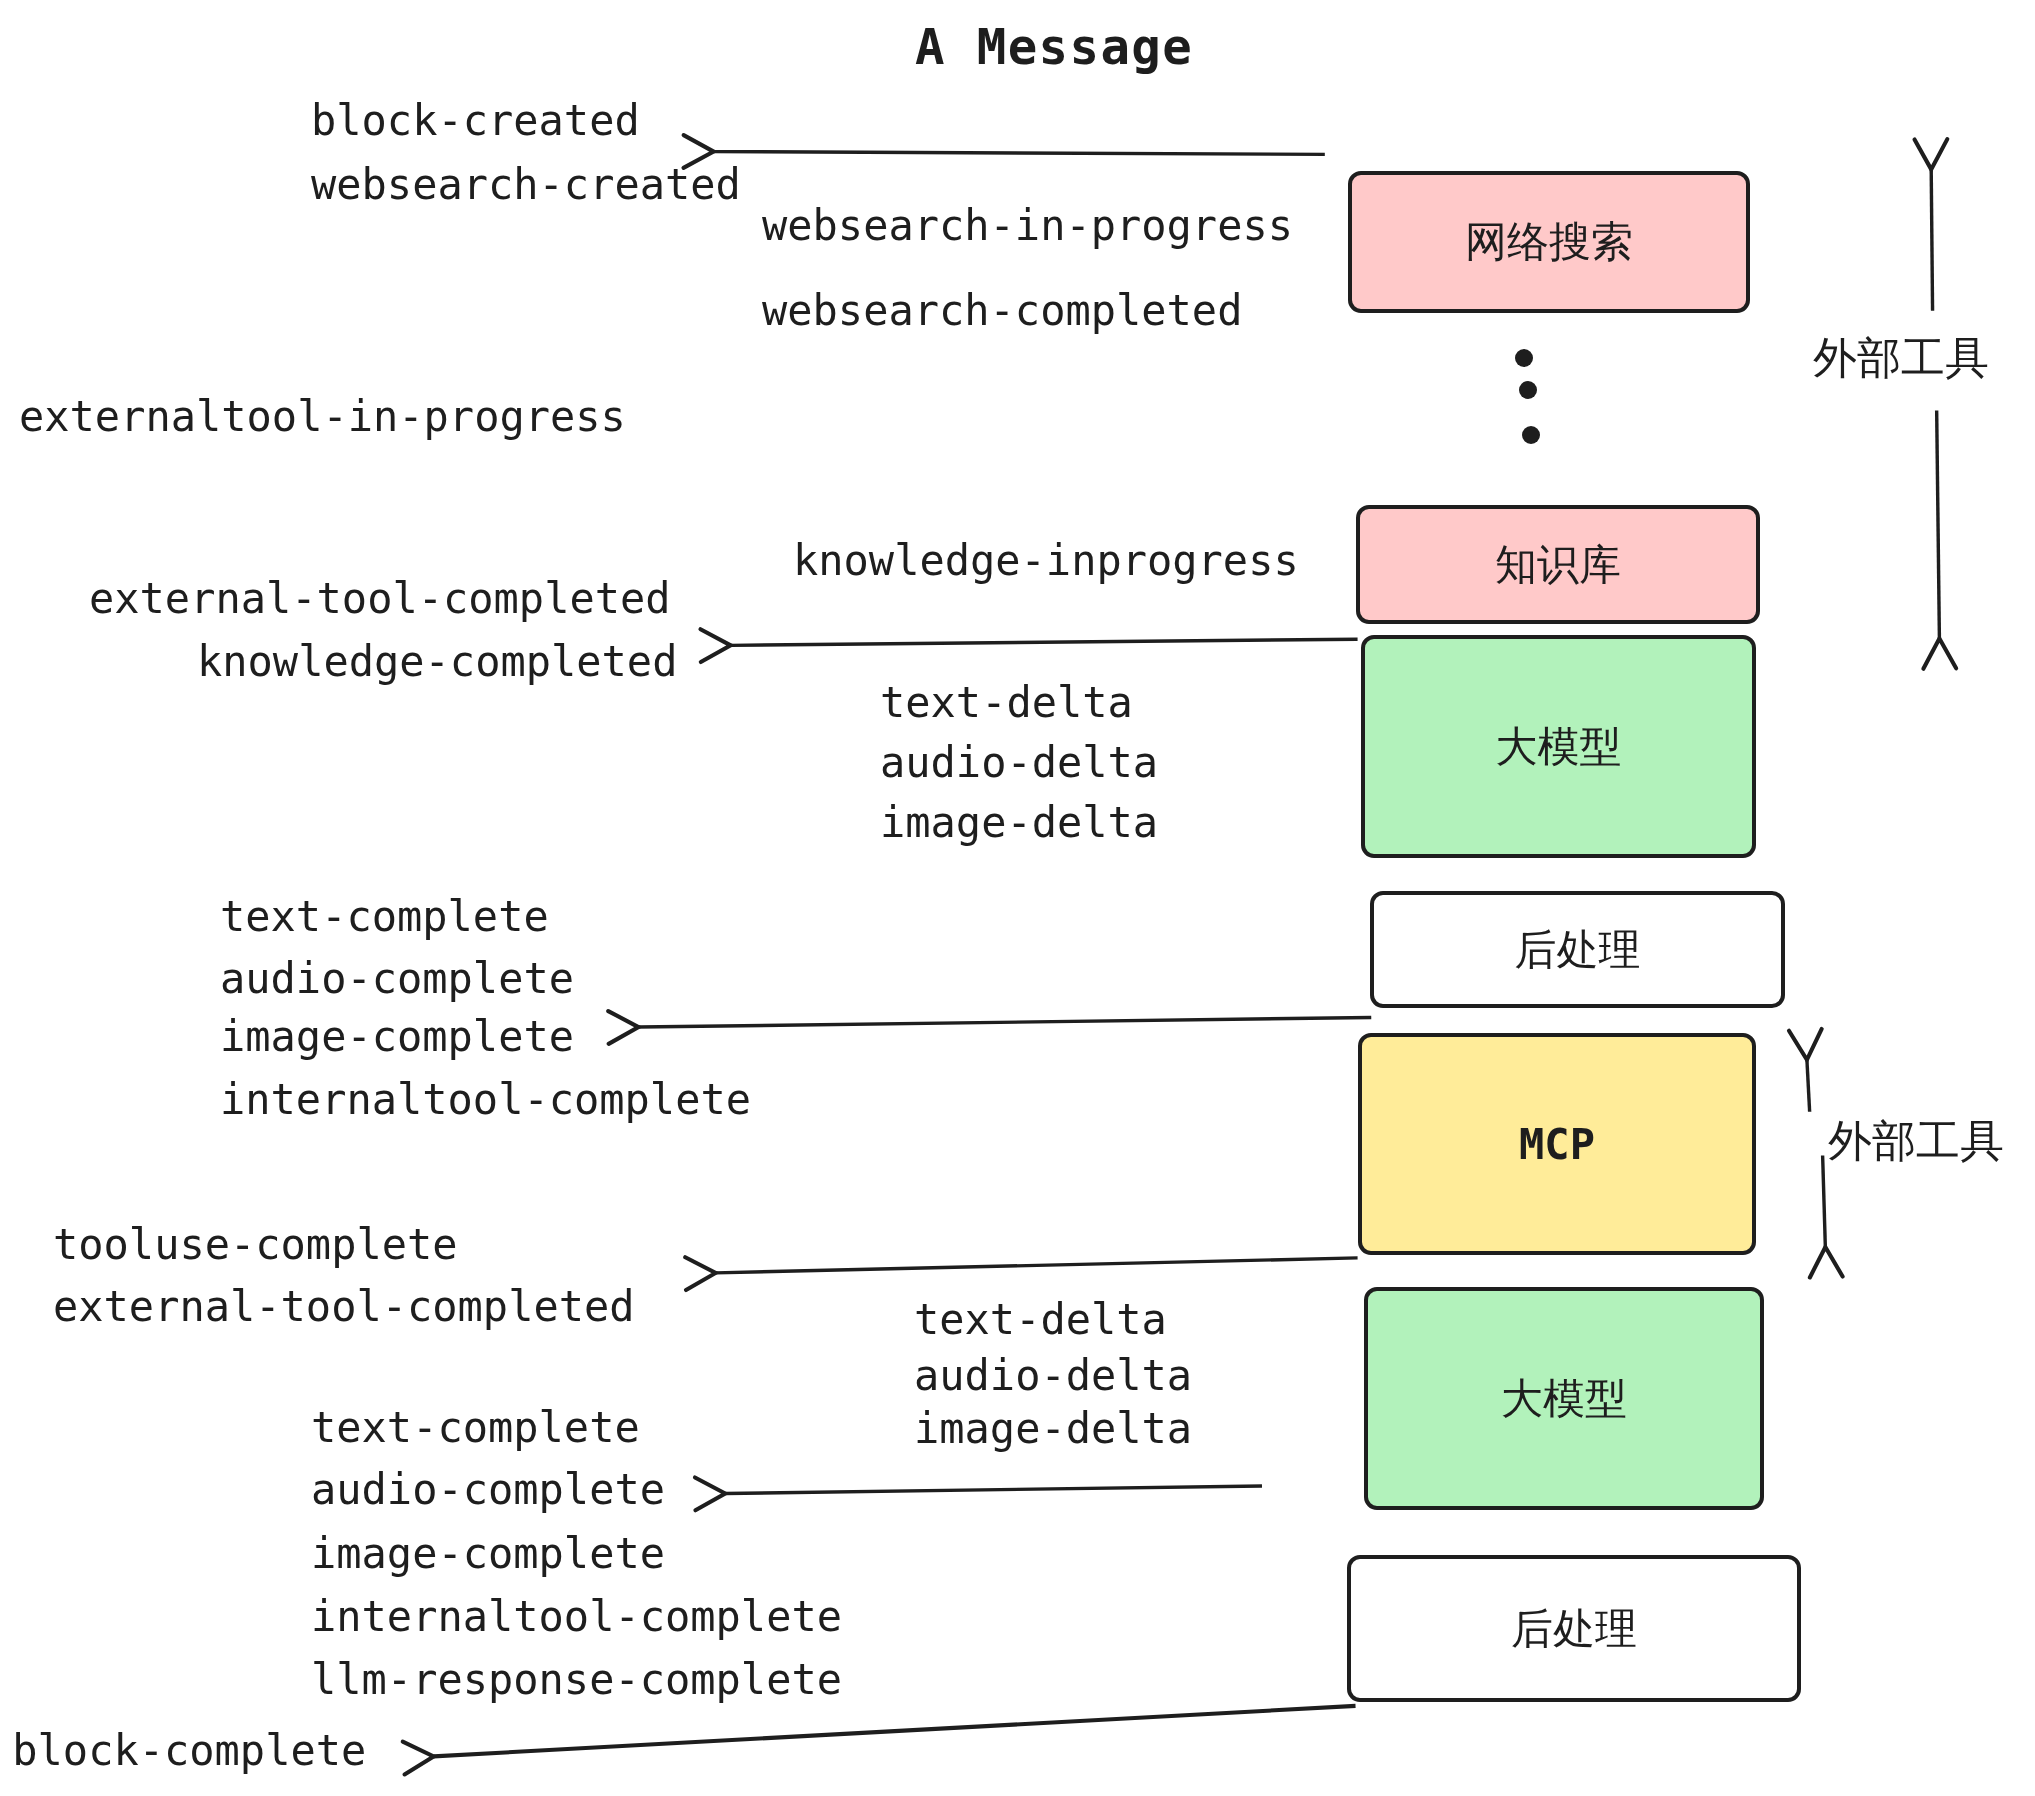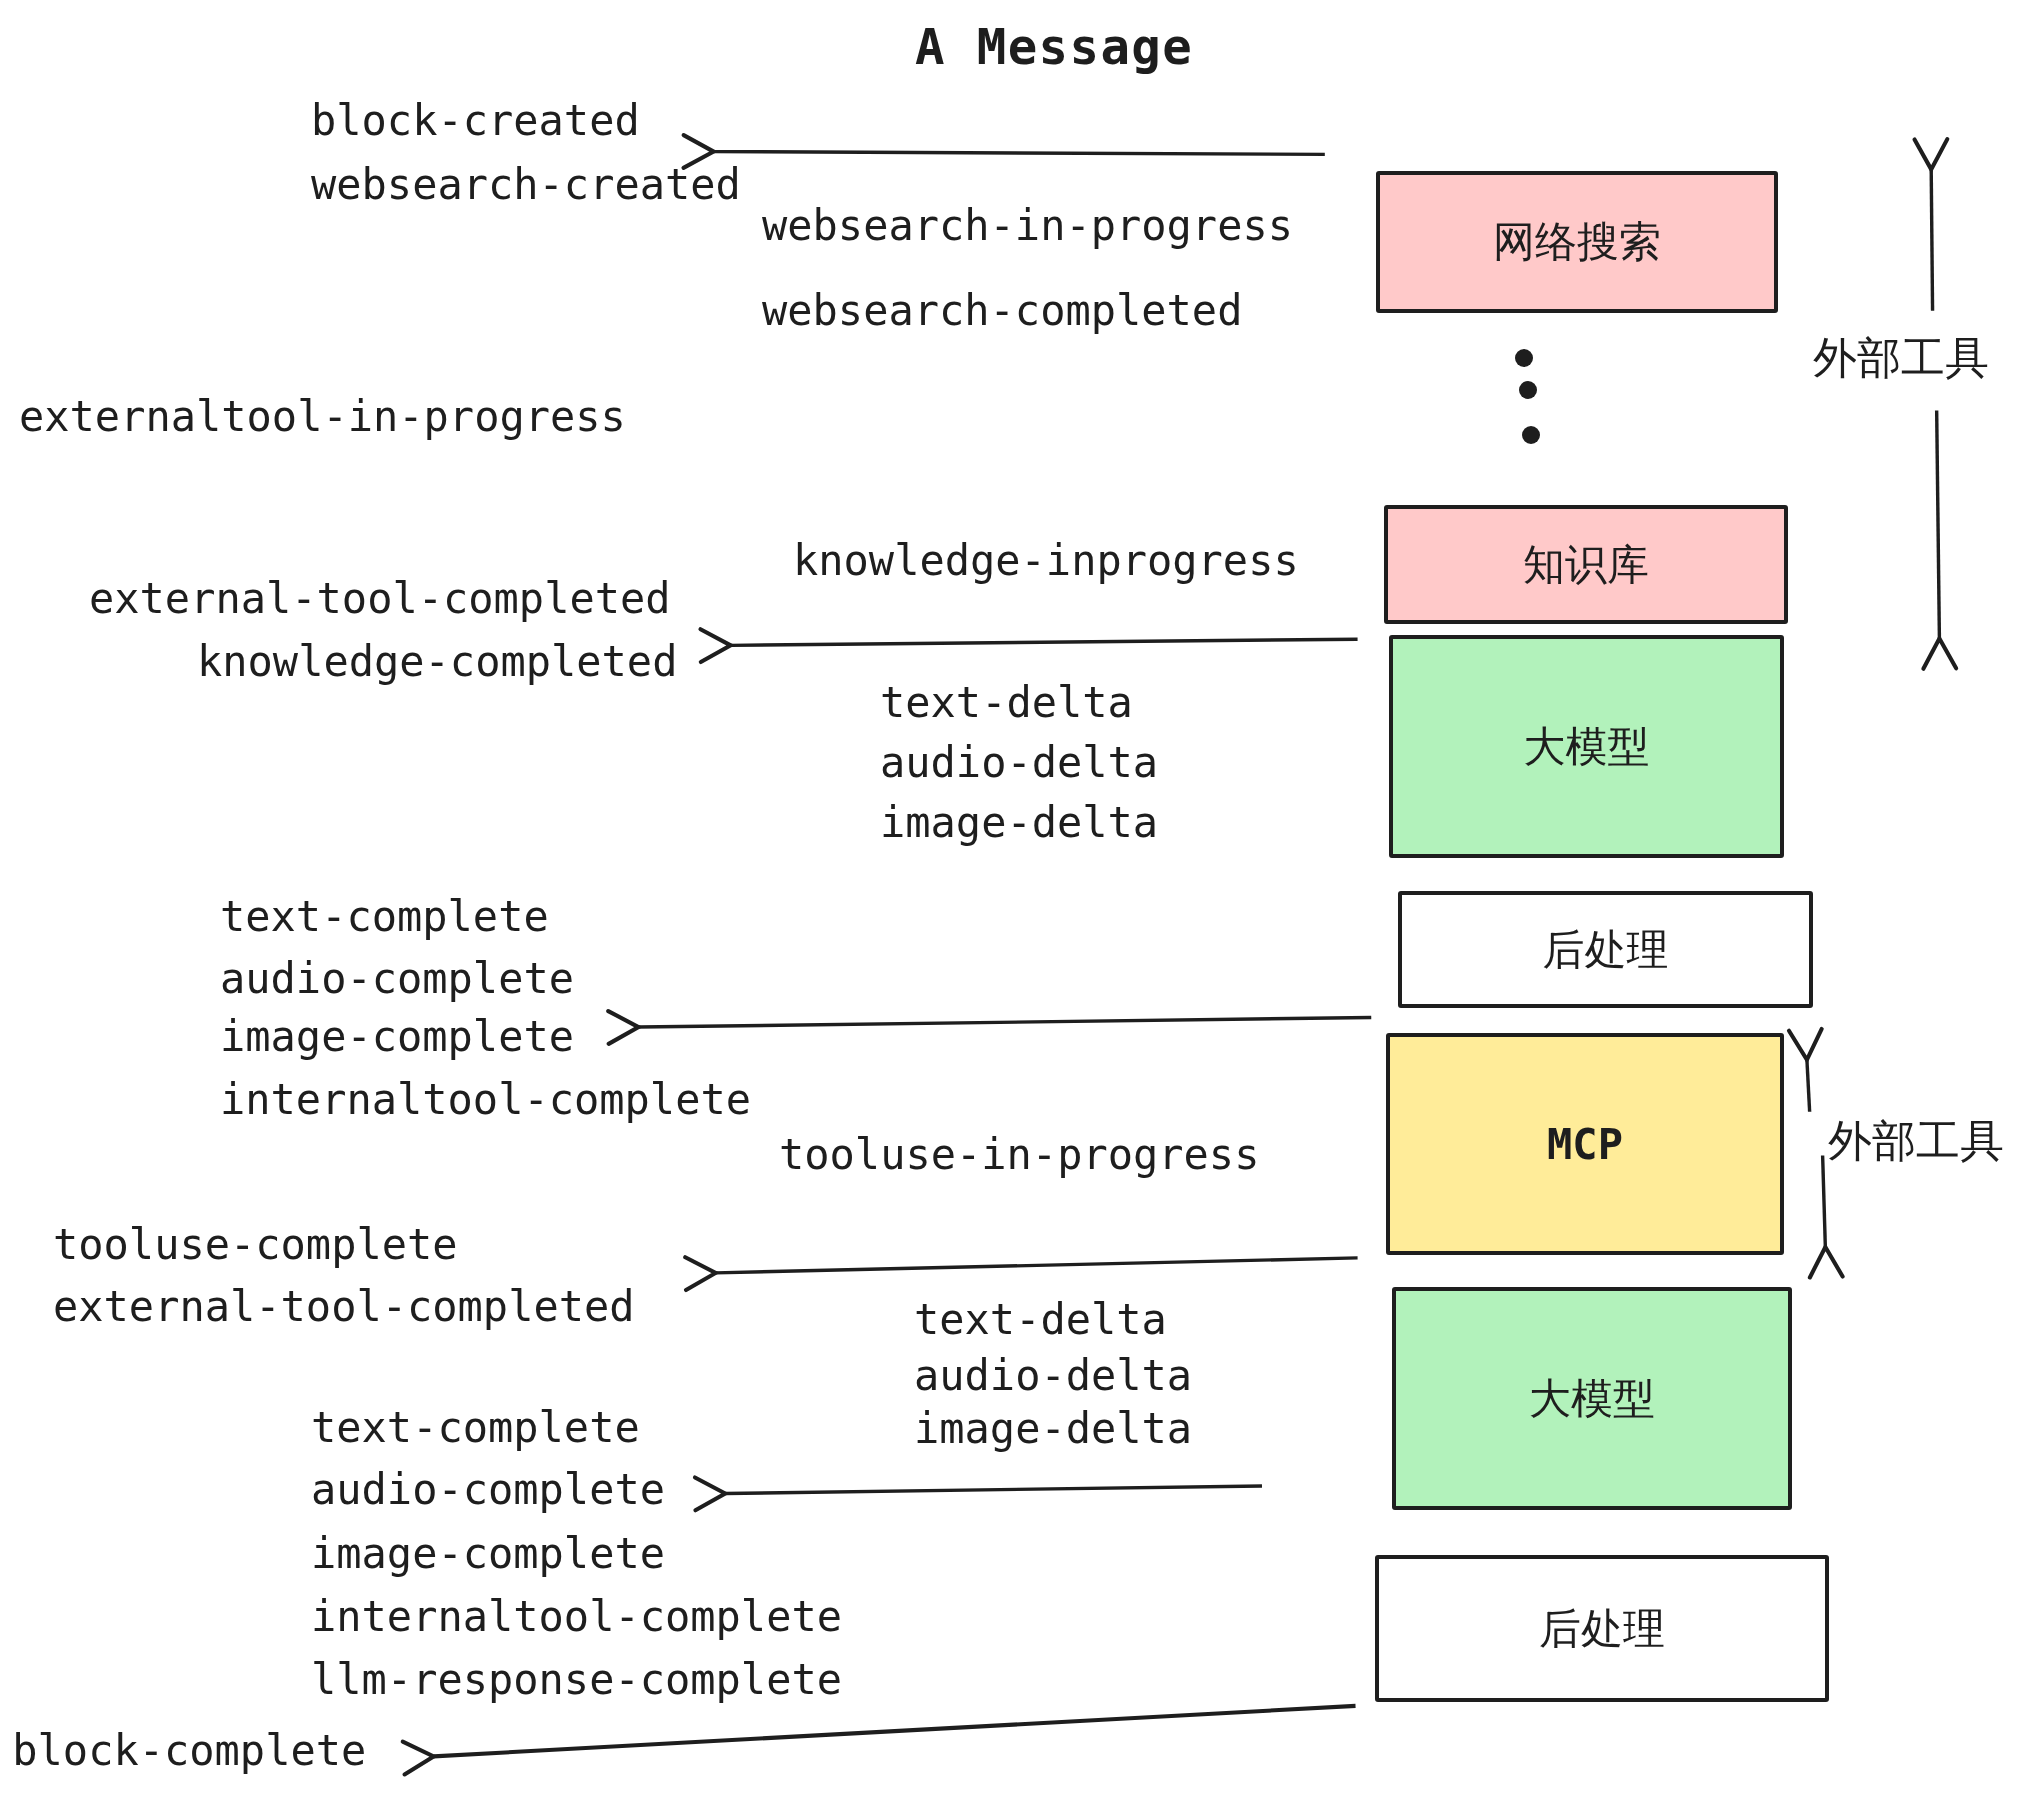--- a/index.html
+++ b/index.html
@@ -25,25 +25,24 @@
     font-family:"DejaVu Sans Mono", monospace;
     font-size:42px;
     line-height:1.15;
     white-space:nowrap;
     color:#1e1e1e;
   }
   .box{
     position:absolute;
     box-sizing:border-box;
     border:4.1px solid #1e1e1e;
-    border-radius:3px;
+    border-radius:13px;
     display:flex;
     align-items:center;
     justify-content:center;
-    margin-left:28px;
   }
   .box .lbl{
     font-family:"DejaVu Sans", "Liberation Sans", sans-serif;
     font-size:42px;
     color:#1e1e1e;
     white-space:nowrap;
   }
   .box .lbl.mono{ font-family:"DejaVu Sans Mono", monospace; font-weight:bold; }
   .fill-pink  { background:#ffc9c9; }
   .fill-green { background:#b2f2bb; }
@@ -86,21 +85,20 @@
   <div class="ev" style="left:197px;top:638px;">knowledge-completed</div>
 
   <div class="ev" style="left:880px;top:679px;">text-delta</div>
   <div class="ev" style="left:880px;top:739px;">audio-delta</div>
   <div class="ev" style="left:880px;top:799px;">image-delta</div>
 
   <div class="ev" style="left:220px;top:893px;">text-complete</div>
   <div class="ev" style="left:220px;top:955px;">audio-complete</div>
   <div class="ev" style="left:220px;top:1013px;">image-complete</div>
   <div class="ev" style="left:220px;top:1076px;">internaltool-complete</div>
-  <div class="ev" style="left:779px;top:1131px;">tooluse-in-progress</div>
 
   <div class="ev" style="left:53px;top:1221px;">tooluse-complete</div>
   <div class="ev" style="left:53px;top:1283px;">external-tool-completed</div>
 
   <div class="ev" style="left:914px;top:1296px;">text-delta</div>
   <div class="ev" style="left:914px;top:1352px;">audio-delta</div>
   <div class="ev" style="left:914px;top:1405px;">image-delta</div>
 
   <div class="ev" style="left:311px;top:1404px;">text-complete</div>
   <div class="ev" style="left:311px;top:1466px;">audio-complete</div>

